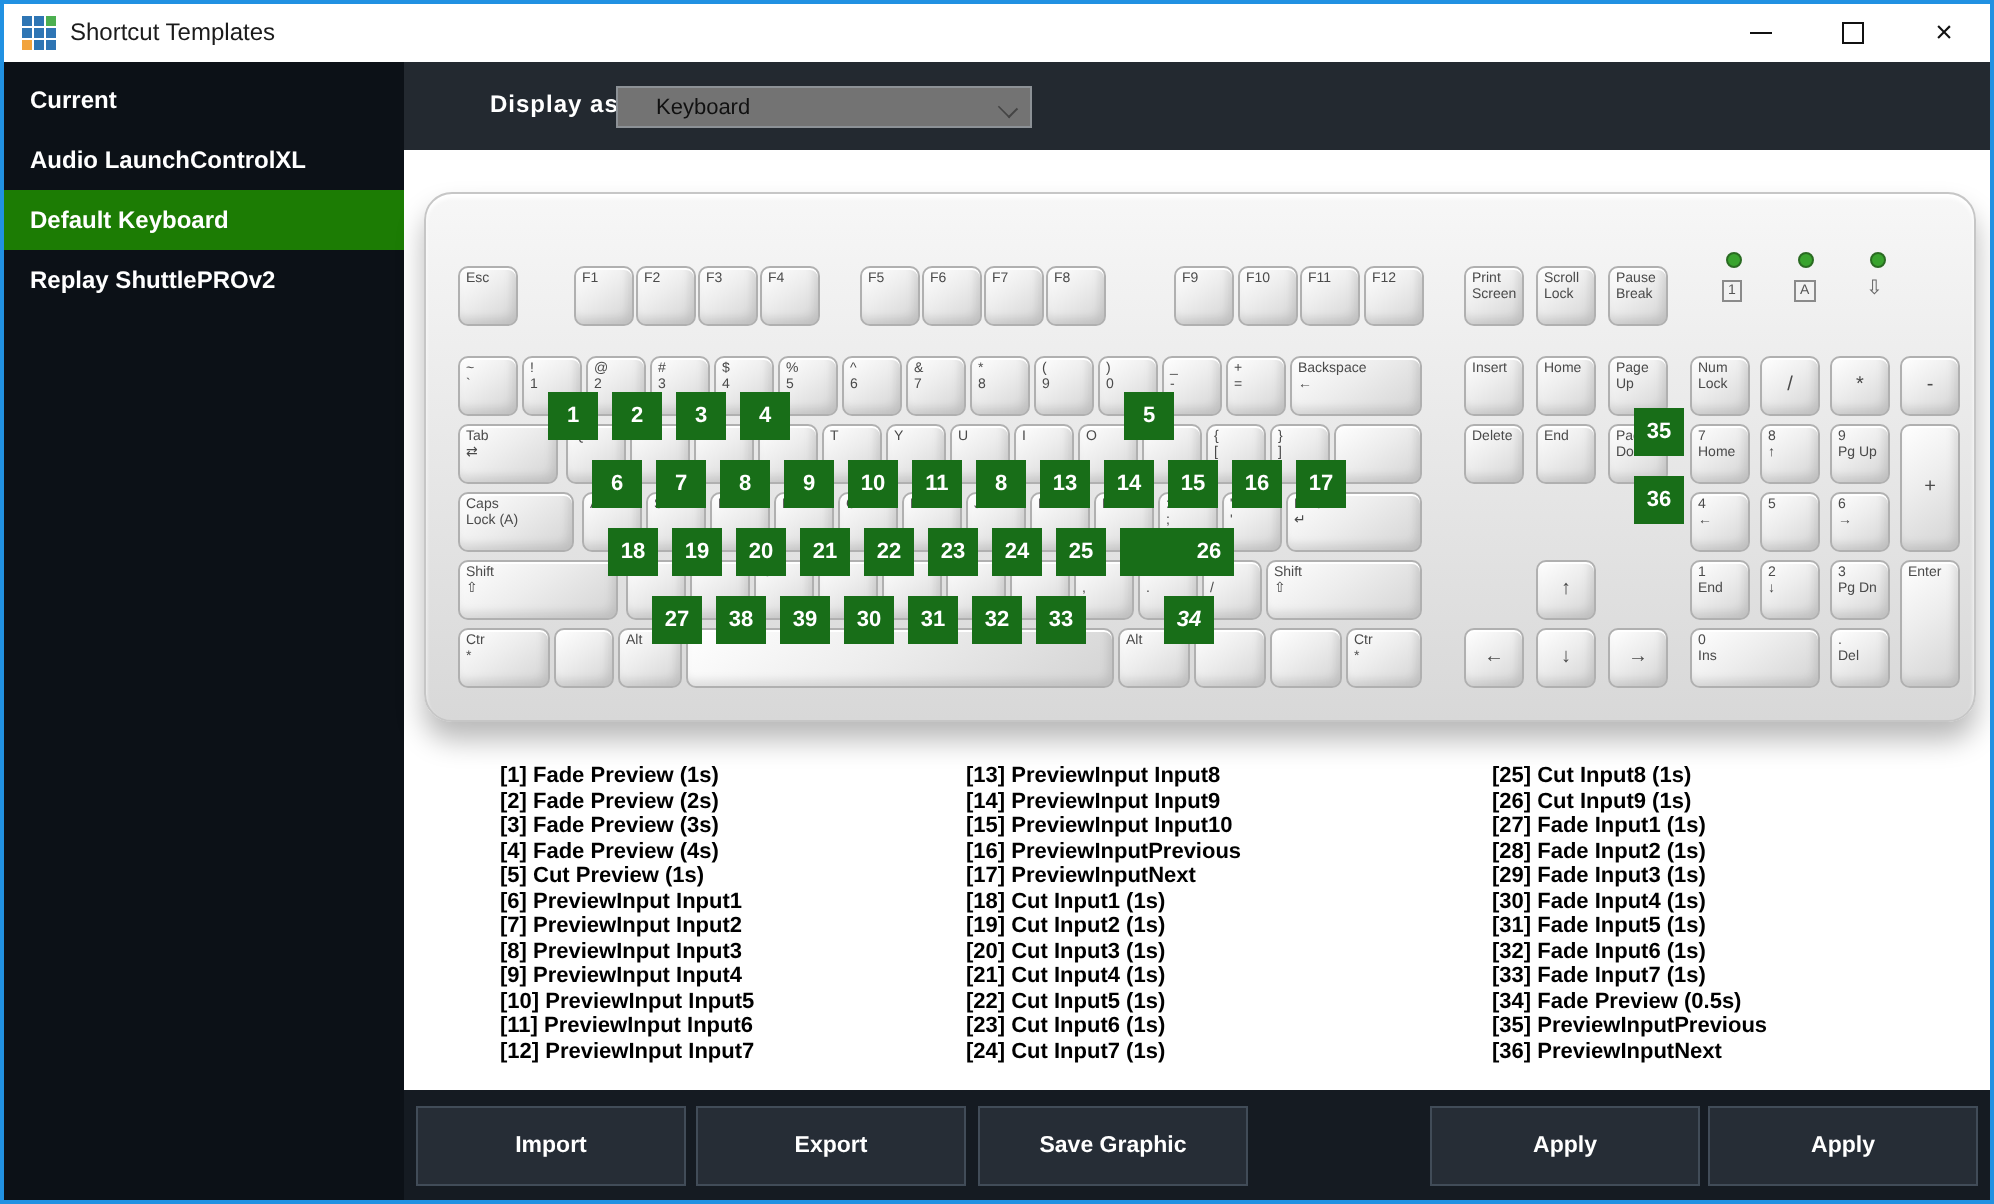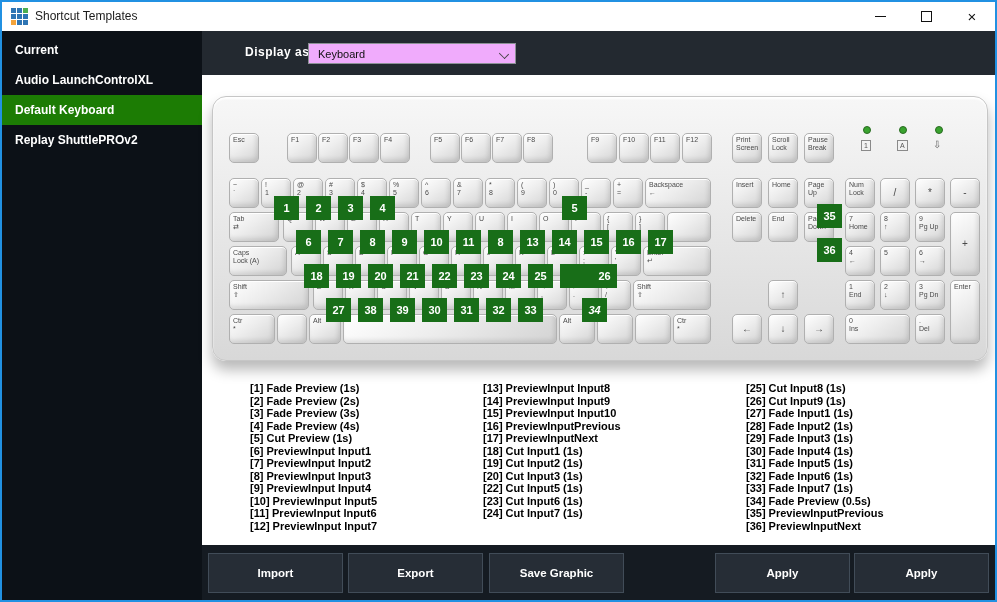--- a/index.html
+++ b/index.html
@@ -19,21 +19,21 @@
 
   
   .sidebar{position:absolute;left:0;top:29px;width:200px;height:569px;background:#0c1117;}
   .side-item{position:relative;height:30px;display:flex;align-items:center;padding-left:13px;color:#fff;font-size:12px;font-weight:bold;cursor:default;}
   .side-list{padding-top:4px;}
   .side-item.selected{background:#1c7c04;}
 
   
   .header-strip{position:absolute;left:200px;top:29px;width:793px;height:44px;background:#232930;}
   .display-label{position:absolute;left:20px;top:14px;color:#fff;font-size:12px;font-weight:bold;letter-spacing:.5px;margin-left:23px;}
-  .combo{position:absolute;left:106px;top:12px;width:208px;height:21px;background:#f0abfc;border:1px solid #8c9196;box-sizing:border-box;display:flex;align-items:center;padding-left:9px;font-size:11px;color:#111;}
+  .combo{position:absolute;left:106px;top:12px;width:208px;height:21px;background:#737373;border:1px solid #8c9196;box-sizing:border-box;display:flex;align-items:center;padding-left:19px;font-size:11px;color:#111;}
   .combo .chevron{position:absolute;right:7px;top:6px;width:7px;height:7px;border-right:1px solid #444;border-bottom:1px solid #444;transform:rotate(45deg) scaleY(.8);}
 
   
   .panel{position:absolute;left:200px;top:73px;width:793px;height:470px;background:#ffffff;}
 
   
   .kb{position:absolute;left:10px;top:21px;width:774px;height:263px;border-radius:14px;border:1px solid #c6c6c6;background:linear-gradient(180deg,#f7f7f7 0%,#e9e9e9 45%,#d8d8d8 100%);box-shadow:0 9px 14px rgba(0,0,0,.28), inset 0 2px 2px #ffffff;}
   .key{position:absolute;box-sizing:border-box;border:1px solid #b0b0b0;border-radius:5px;background:linear-gradient(145deg,#ffffff 0%,#ededed 45%,#d3d3d3 100%);box-shadow:inset 0 1px 0 #fff, inset -2px -3px 4px rgba(0,0,0,.10);padding:2px 0 0 3px;overflow:hidden;}
   .kl{font-size:7px;line-height:7.5px;color:#4a4a4a;white-space:nowrap;}
   .kc{display:flex;align-items:center;justify-content:center;padding:0;}
@@ -517,20 +517,21 @@
         </div>
       <div class="legend-col lc1" id="legend-col-1">
           <div class="legend-line">[13] PreviewInput Input8</div>
           <div class="legend-line">[14] PreviewInput Input9</div>
           <div class="legend-line">[15] PreviewInput Input10</div>
           <div class="legend-line">[16] PreviewInputPrevious</div>
           <div class="legend-line">[17] PreviewInputNext</div>
           <div class="legend-line">[18] Cut Input1 (1s)</div>
           <div class="legend-line">[19] Cut Input2 (1s)</div>
           <div class="legend-line">[20] Cut Input3 (1s)</div>
+          <div class="legend-line">[21] Cut Input4 (1s)</div>
           <div class="legend-line">[22] Cut Input5 (1s)</div>
           <div class="legend-line">[23] Cut Input6 (1s)</div>
           <div class="legend-line">[24] Cut Input7 (1s)</div>
         </div>
       <div class="legend-col lc2" id="legend-col-2">
           <div class="legend-line">[25] Cut Input8 (1s)</div>
           <div class="legend-line">[26] Cut Input9 (1s)</div>
           <div class="legend-line">[27] Fade Input1 (1s)</div>
           <div class="legend-line">[28] Fade Input2 (1s)</div>
           <div class="legend-line">[29] Fade Input3 (1s)</div>

